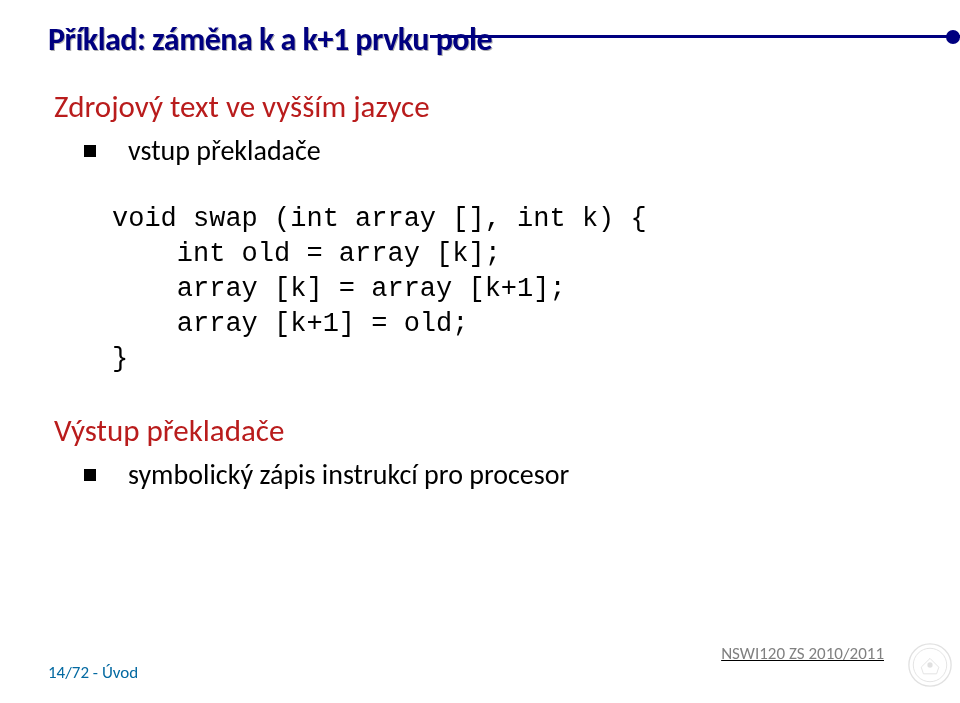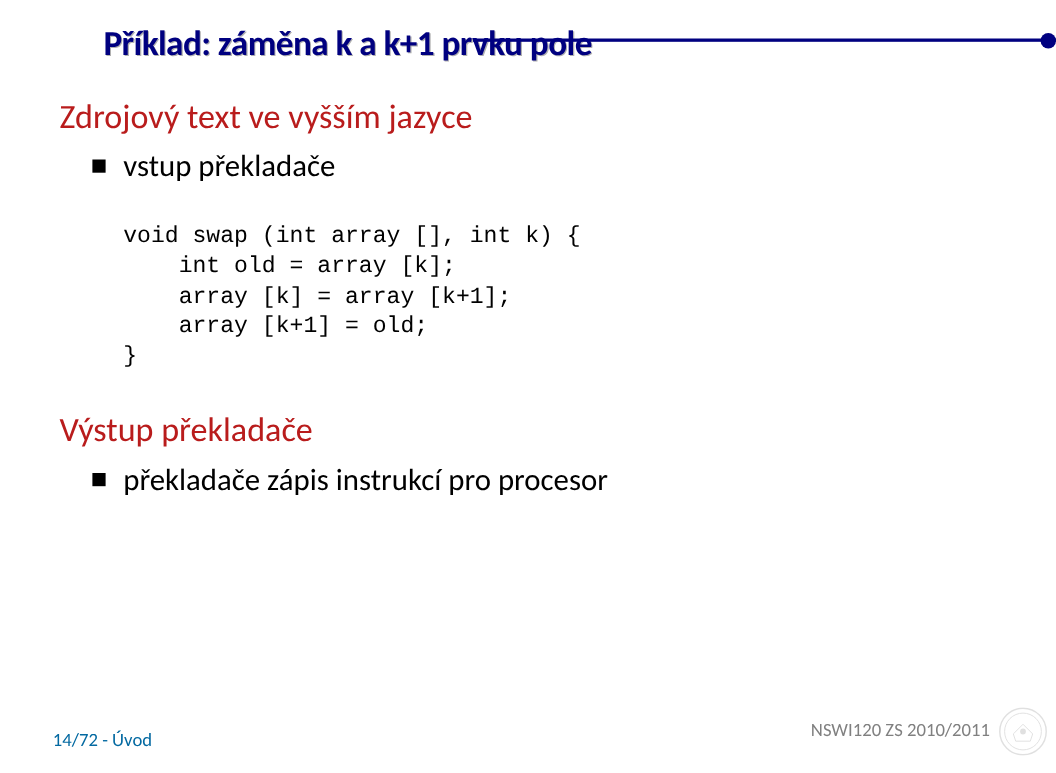--- a/index.html
+++ b/index.html
@@ -14,21 +14,20 @@
   .slide {
     width: 100%;
     height: 100%;
     padding: 20px 48px 0 48px;
     position: relative;
   }
   .title-row {
     display: flex;
     align-items: center;
     margin-bottom: 18px;
-    margin-left: 46px;
   }
   .title {
     font-size: 32px;
     font-weight: bold;
     color: #000080;
     text-shadow: 1px 1px 0 #b0b0b0;
     letter-spacing: -0.5px;
     flex: 1;
   }
   .title-line {
@@ -55,36 +54,37 @@
   .heading {
     font-size: 31px;
     color: #b91c1c;
     margin-bottom: 8px;
   }
   .bullet-row {
     display: flex;
     align-items: flex-start;
     padding-left: 30px;
     margin-bottom: 6px;
+    gap: 16px;
   }
   .bullet-icon {
     width: 12px;
     height: 12px;
     background: #000000;
     margin-top: 12px;
     margin-right: 16px;
     flex-shrink: 0;
   }
   .bullet-text {
     font-size: 28px;
     color: #000000;
   }
   .code-block {
     font-family: "Courier New", Courier, monospace;
-    font-size: 21px;
+    font-size: 27px;
     color: #000000;
     padding-left: 58px;
     margin-top: 34px;
     margin-bottom: 34px;
     line-height: 1.3;
     white-space: pre;
   }
   .footer {
     position: absolute;
     bottom: 16px;
@@ -94,22 +94,23 @@
     justify-content: space-between;
     align-items: flex-end;
   }
   .footer-left {
     font-size: 17px;
     color: #0369a1;
     padding-bottom: 4px;
   }
   .footer-right {
     display: flex;
-    align-items: center;
-    gap: 8px;
+    align-items: flex-start;
+    gap: 24px;
+    text-decoration: underline;
   }
   .footer-course {
     font-size: 17px;
     color: #808080;
     padding-bottom: 4px;
   }
   .seal {
     width: 44px;
     height: 44px;
     opacity: 0.25;
@@ -135,21 +136,21 @@
 
     <div class="code-block"><span>void swap (int array [], int k) {</span>
 <span>    int old = array [k];</span>
 <span>    array [k] = array [k+1];</span>
 <span>    array [k+1] = old;</span>
 <span>}</span></div>
 
     <div class="heading">Výstup překladače</div>
     <div class="bullet-row">
       <div class="bullet-icon"></div>
-      <div class="bullet-text">překladače zápis instrukcí pro procesor</div>
+      <div class="bullet-text">symbolický zápis instrukcí pro procesor</div>
     </div>
   </div>
 
   <div class="footer">
     <div class="footer-left">14/72 - Úvod</div>
     <div class="footer-right">
       <div class="footer-course">NSWI120 ZS 2010/2011</div>
       <div class="seal">
         <svg viewBox="0 0 100 100">
           <circle cx="50" cy="50" r="48" fill="none" stroke="#888" stroke-width="3"></circle>

